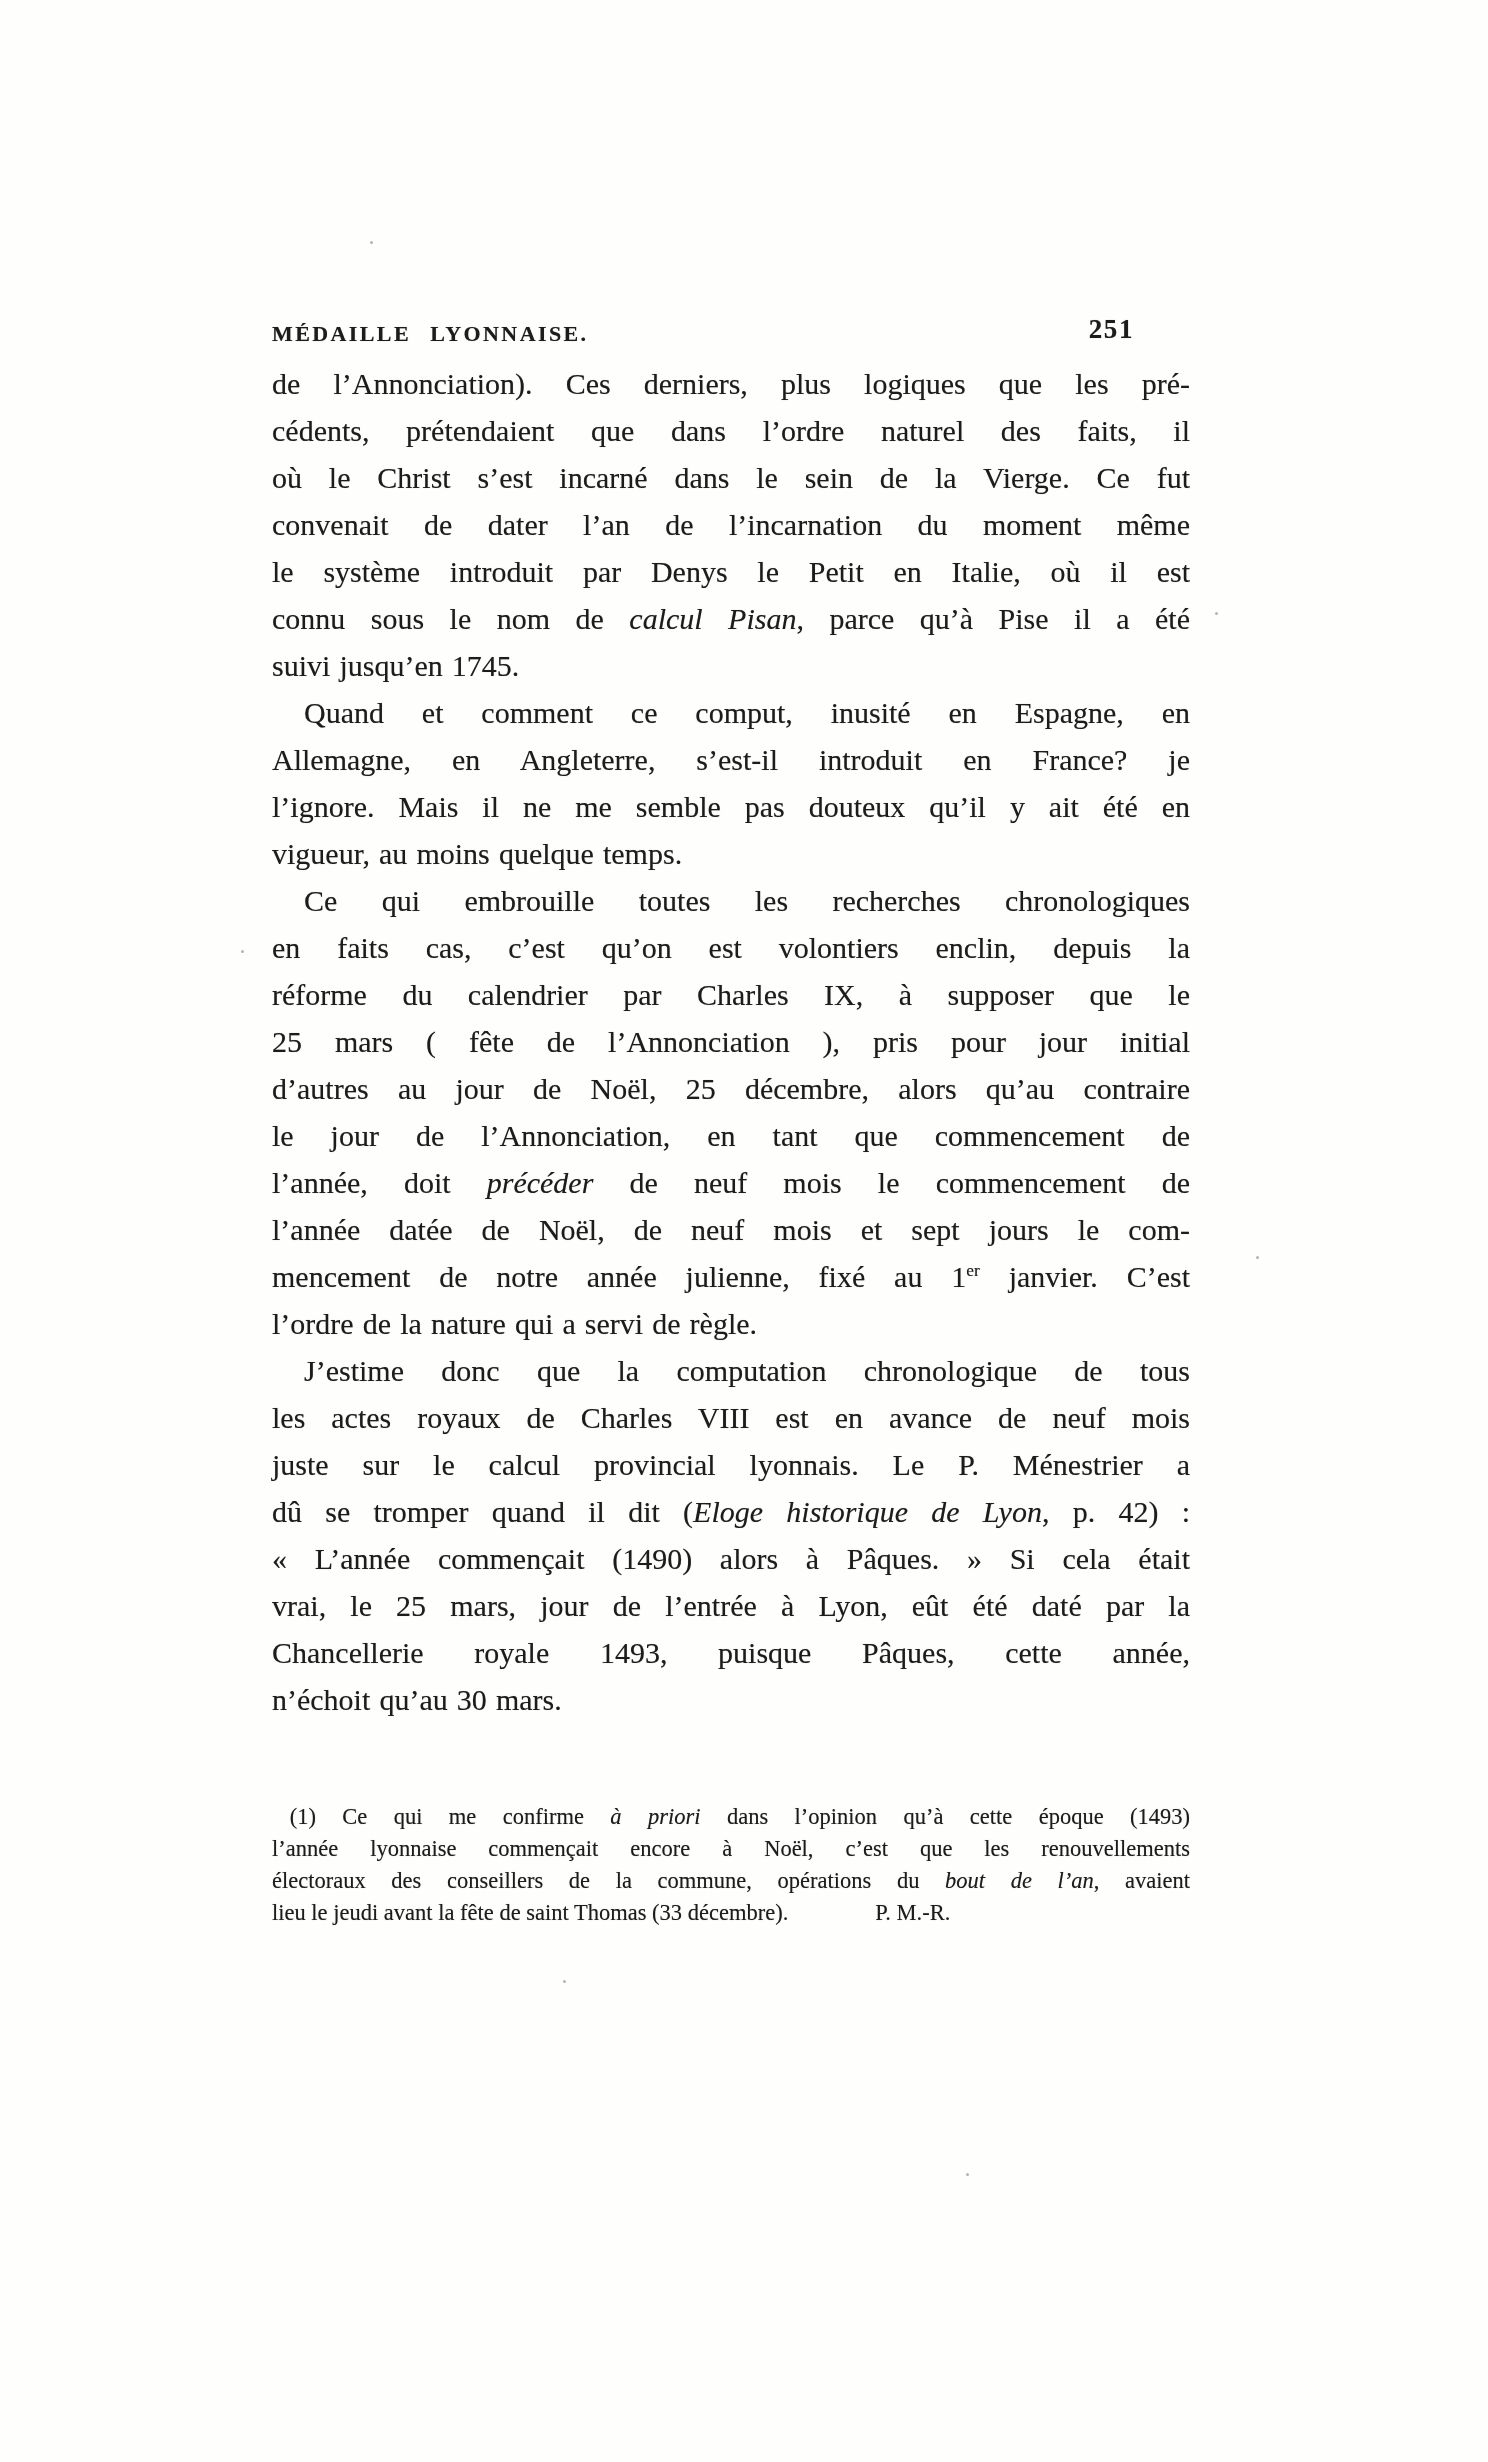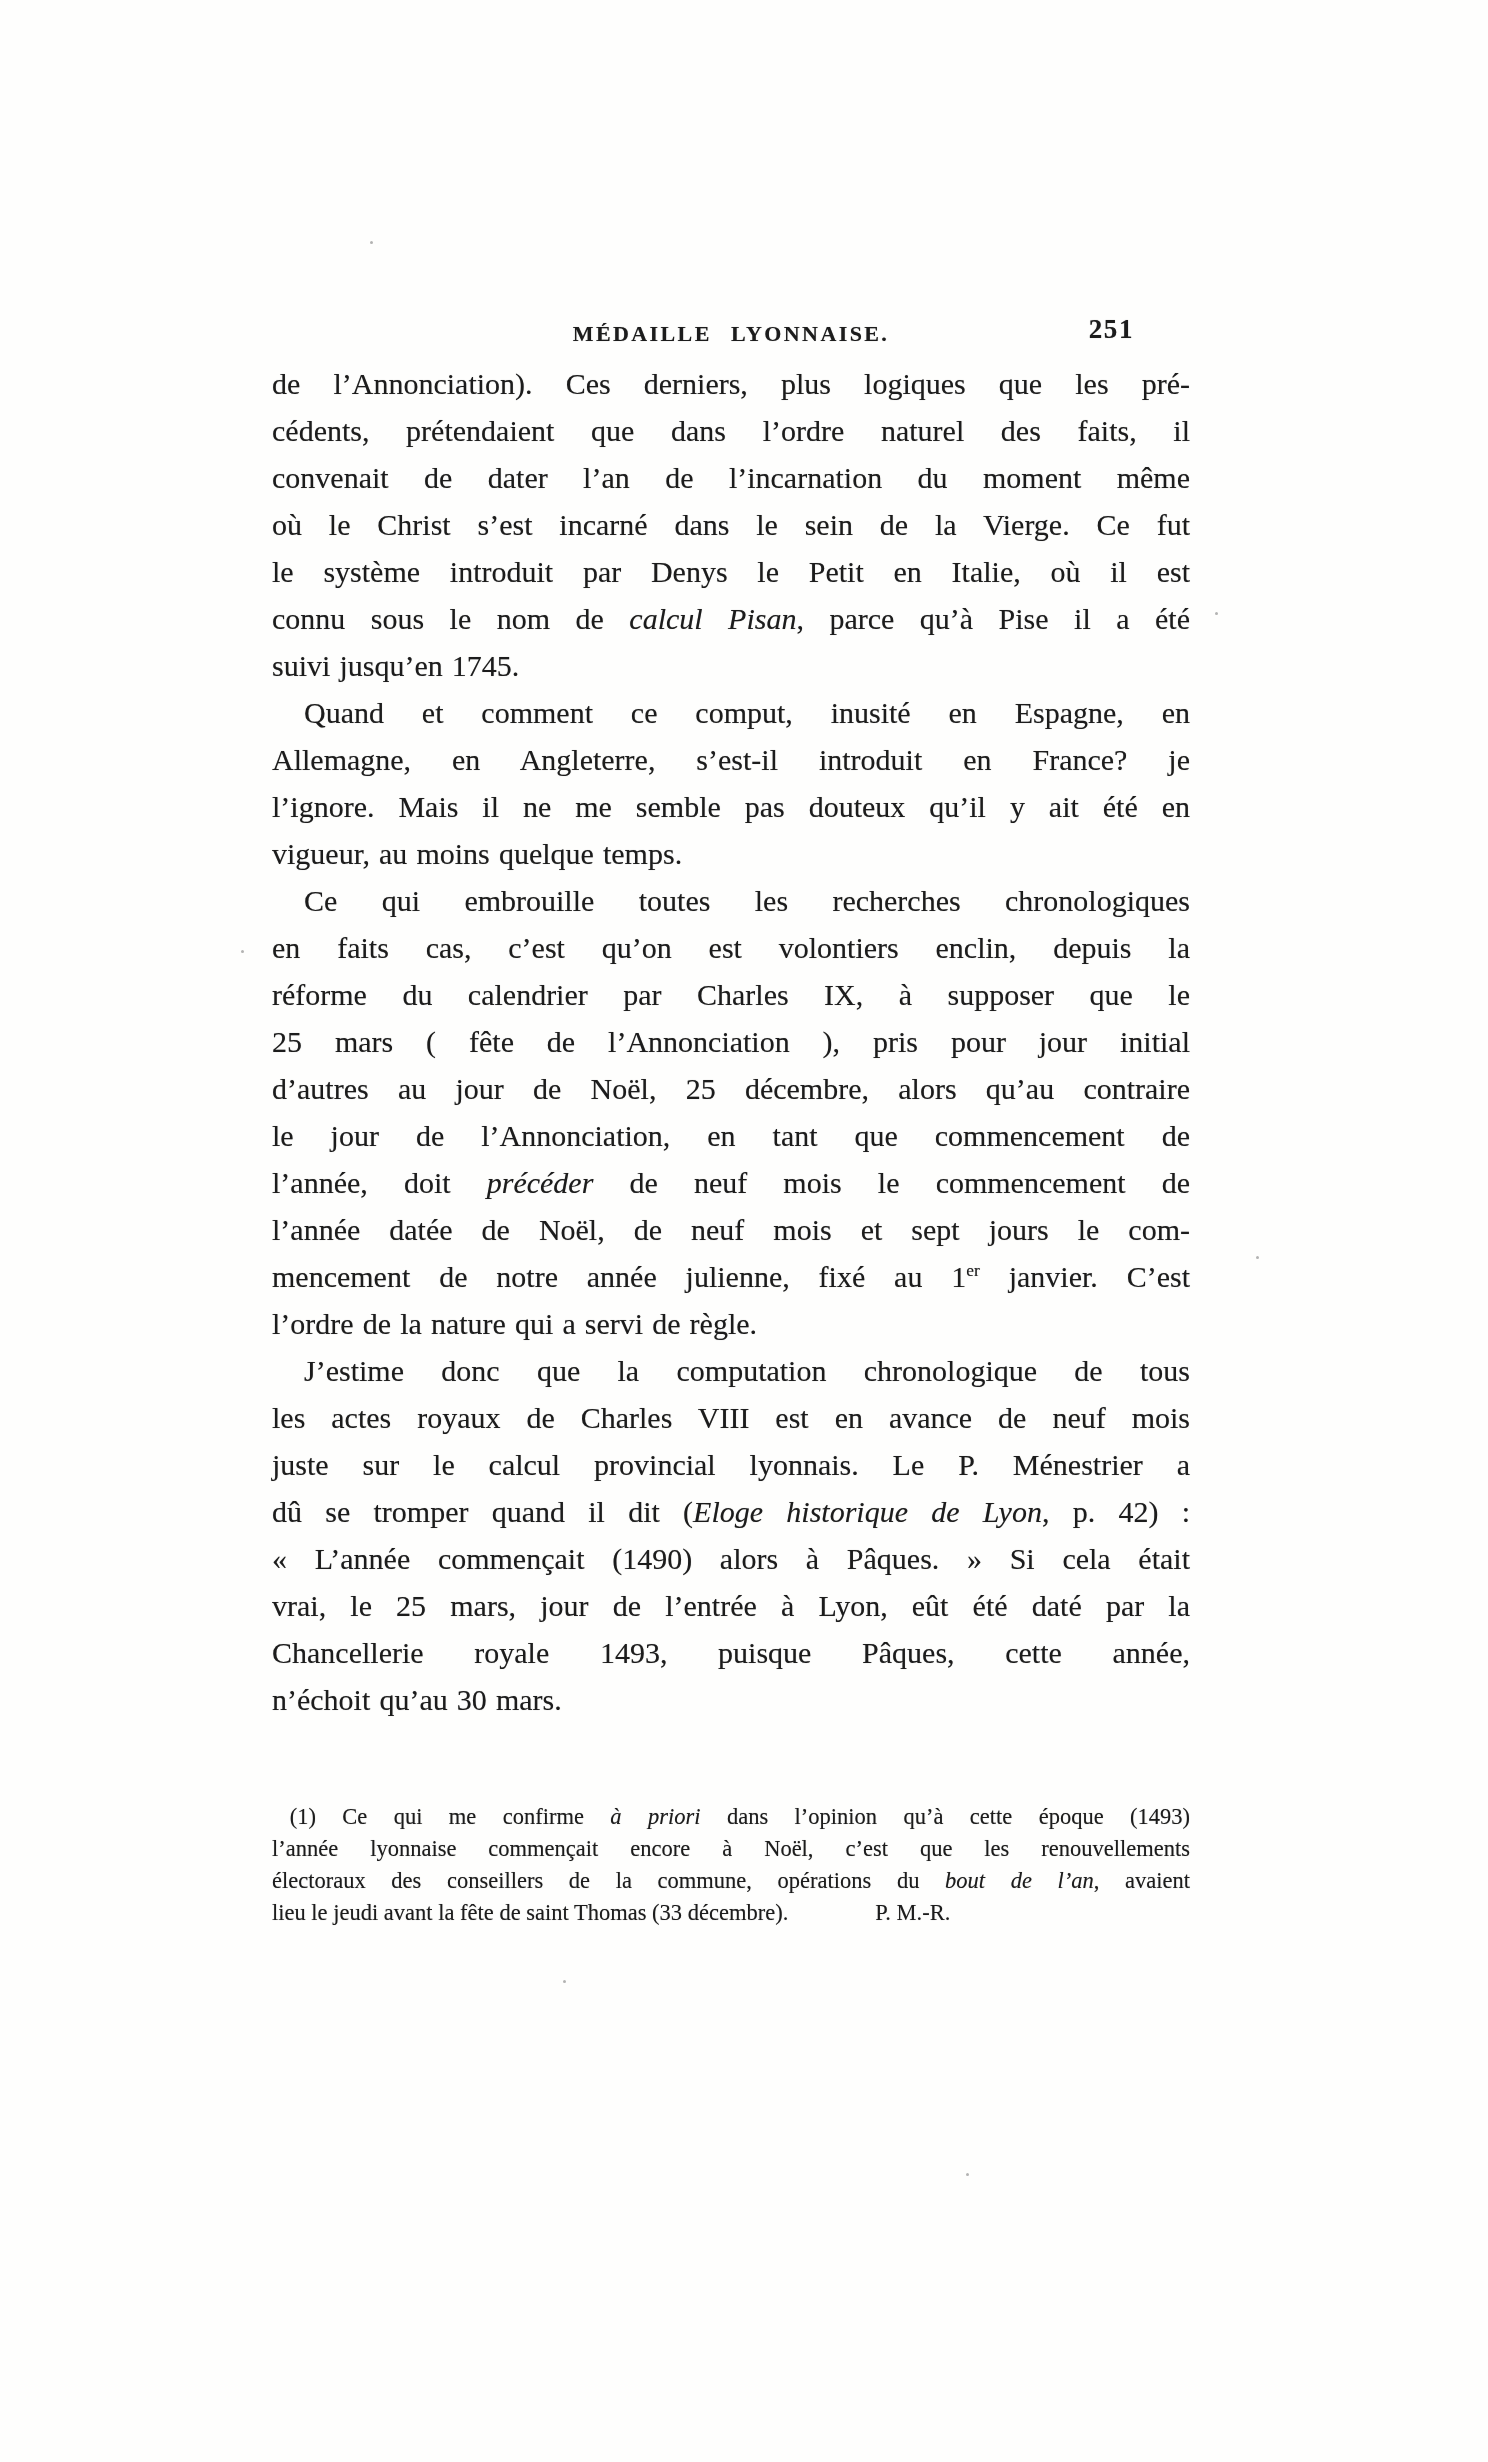--- a/index.html
+++ b/index.html
@@ -23,21 +23,20 @@
     position: absolute; display: block;
     width: 3.2px; height: 3.2px; border-radius: 50%;
     background: rgba(40,40,40,.35);
   }
 
   .running-header {
     position: absolute;
     top: 314px; left: 272px; width: 918px; height: 37px;
   }
   .header-title {
-    text-align: center;
     padding-top: 7.2px;
     font-size: 22px;
     font-weight: 700;
     letter-spacing: 2.4px;
     word-spacing: 11.3px;
     text-shadow: 0 0 0.8px rgba(0,0,0,.45);
   }
   .page-number {
     position: absolute; right: 56px; top: 0;
     font-size: 27px;
@@ -90,22 +89,22 @@
 
   <div class="running-header">
     <div class="header-title">MÉDAILLE LYONNAISE.</div>
     <div class="page-number">251</div>
   </div>
 
   <div class="body-text">
       <div class="para">
         <div class="line"><span>de l’Annonciation). Ces derniers, plus logiques que les pré-</span></div>
         <div class="line"><span>cédents, prétendaient que dans l’ordre naturel des faits, il</span></div>
+        <div class="line"><span>où le Christ s’est incarné dans le sein de la Vierge. Ce fut</span></div>
         <div class="line"><span>convenait de dater l’an de l’incarnation du moment même</span></div>
-        <div class="line"><span>où le Christ s’est incarné dans le sein de la Vierge. Ce fut</span></div>
         <div class="line"><span>le système introduit par Denys le Petit en Italie, où il est</span></div>
         <div class="line"><span>connu sous le nom de </span><span class="it">calcul Pisan</span><span>, parce qu’à Pise il a été</span></div>
         <div class="line last"><span>suivi jusqu’en 1745.</span></div>
       </div>
       <div class="para indent">
         <div class="line"><span>Quand et comment ce comput, inusité en Espagne, en</span></div>
         <div class="line"><span>Allemagne, en Angleterre, s’est-il introduit en France? je</span></div>
         <div class="line"><span>l’ignore. Mais il ne me semble pas douteux qu’il y ait été en</span></div>
         <div class="line last"><span>vigueur, au moins quelque temps.</span></div>
       </div>

